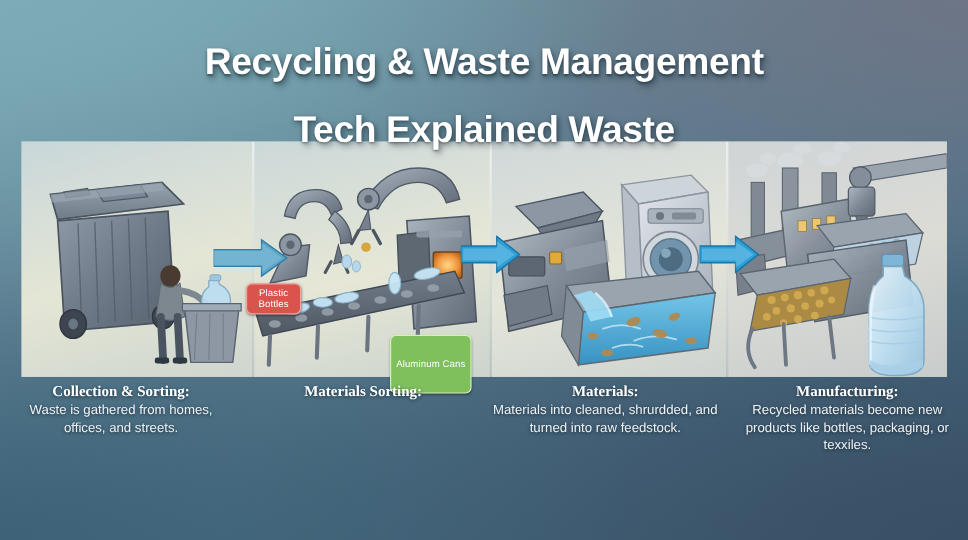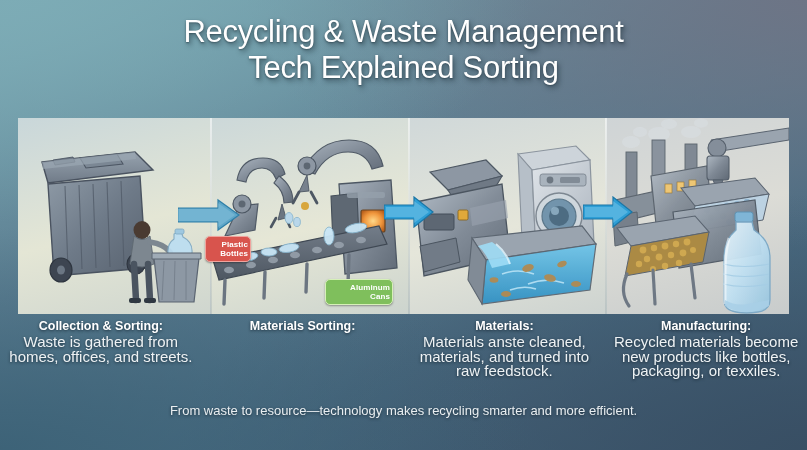--- a/index.html
+++ b/index.html
@@ -17,23 +17,24 @@
       radial-gradient(130% 95% at 100% 100%, rgba(56,78,99,0.95) 0%, rgba(56,78,99,0) 60%),
       linear-gradient(160deg,#79a7b2 0%,#5d7f92 40%,#4a6b81 70%,#3f5c73 100%);
   }
 
   
   .title-wrap{
     position:absolute;left:0;top:14px;width:807px;text-align:center;
     z-index:30;pointer-events:none;
   }
   .title-line{
-    color:#ffffff;font-weight:normal;font-size:31px;line-height:36px;
+    color:#ffffff;font-weight:bold;font-size:31px;line-height:36px;
     letter-spacing:-0.3px;
     text-shadow:2px 3px 5px rgba(22,38,48,0.55), 0 1px 2px rgba(20,35,45,0.5);
+    margin-top:20px;
   }
 
   
   .band{
     position:absolute;left:18px;top:118px;width:771px;height:196px;
     background:linear-gradient(180deg,#cfd9d9 0%,#dfe3d9 48%,#cfd6d3 100%);
     z-index:5;
   }
   .panel{
     position:absolute;top:0;height:196px;overflow:hidden;
@@ -51,63 +52,63 @@
 
   
   .arrow{position:absolute;z-index:20;}
   .a1{left:178px;top:198px;width:62px;height:34px;}
   .a2{left:384px;top:196px;width:50px;height:32px;}
   .a3{left:583px;top:196px;width:50px;height:32px;}
 
   
   .badge{
     position:absolute;z-index:22;border-radius:5px;
-    font-weight:bold;color:#ffffff;text-align:right;
+    font-weight:normal;color:#ffffff;text-align:center;
     line-height:9px;letter-spacing:0.1px;
     box-shadow:0 1px 2px rgba(0,0,0,0.35);
   }
   .badge-plastic{
     left:205px;top:236px;width:40px;padding:3px 2px;font-size:8px;
     background:#d8544d;border:1px solid #f0a49e;
   }
   .badge-alum{
-    left:325px;top:279px;width:62px;padding:3px 2px;font-size:8px;
+    left:325px;top:279px;width:62px;padding:19px 2px;font-size:8px;
     background:#7fbf5c;border:1px solid #d6f0b8;
   }
 
   
   .captions{
     position:absolute;left:0;top:318px;width:807px;height:80px;
     display:flex;z-index:25;
   }
   .cap{
     flex:1 1 0;padding:0 6px;text-align:center;color:#f2f5f6;
     text-shadow:0 1px 3px rgba(15,30,40,0.75);
   }
   .cap-head{
     display:block;font-weight:bold;font-size:12.5px;line-height:16px;
-    color:#ffffff;margin-bottom:1px;
+    color:#ffffff;margin-bottom:1px;font-family:Liberation Serif, serif;
   }
   .cap-body{
-    display:block;font-size:15px;line-height:14.5px;color:#eef2f4;
+    display:block;font-size:11px;line-height:14.5px;color:#eef2f4;
   }
   .tagline{
     position:absolute;left:0;top:403px;width:807px;text-align:center;
     font-size:13px;color:#e9eef1;z-index:25;
     text-shadow:0 1px 3px rgba(15,30,40,0.7);
   }
 </style>
 </head>
 <body>
 
 <div id="infographic">
 
   <div class="title-wrap">
     <div class="title-line">Recycling &amp; Waste Management</div>
-    <div class="title-line">Tech Explained Sorting</div>
+    <div class="title-line">Tech Explained Waste</div>
   </div>
 
   <div class="band">
 
     <div class="panel p1">
       <svg class="panelsvg" viewBox="0 0 192 196">
         <defs>
           <linearGradient id="binBody" x1="0" y1="0" x2="1" y2="1">
             <stop offset="0" stop-color="#8e9aa6"></stop>
               <stop offset="0.5" stop-color="#6e7a88"></stop>
@@ -439,23 +440,22 @@
   <div class="captions">
     <div class="cap">
       <span class="cap-head">Collection &amp; Sorting:</span>
       <span class="cap-body">Waste is gathered from homes, offices, and streets.</span>
     </div>
     <div class="cap">
       <span class="cap-head">Materials Sorting:</span>
     </div>
     <div class="cap">
       <span class="cap-head">Materials:</span>
-      <span class="cap-body">Materials anste cleaned, materials, and turned into raw feedstock.</span>
+      <span class="cap-body">Materials into cleaned, shrurdded, and turned into raw feedstock.</span>
     </div>
     <div class="cap">
       <span class="cap-head">Manufacturing:</span>
       <span class="cap-body">Recycled materials become new products like bottles, packaging, or texxiles.</span>
     </div>
   </div>
 
-  <div class="tagline">From waste to resource—technology makes recycling smarter and more efficient.</div>
 
 </div>
 
 </body></html>

